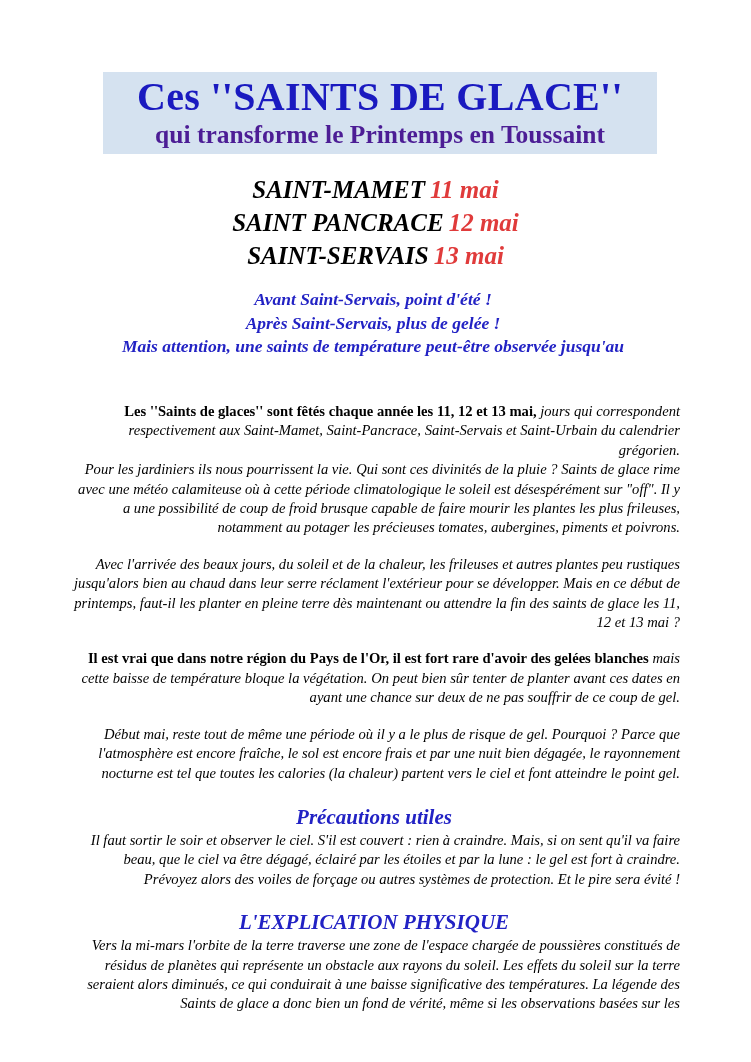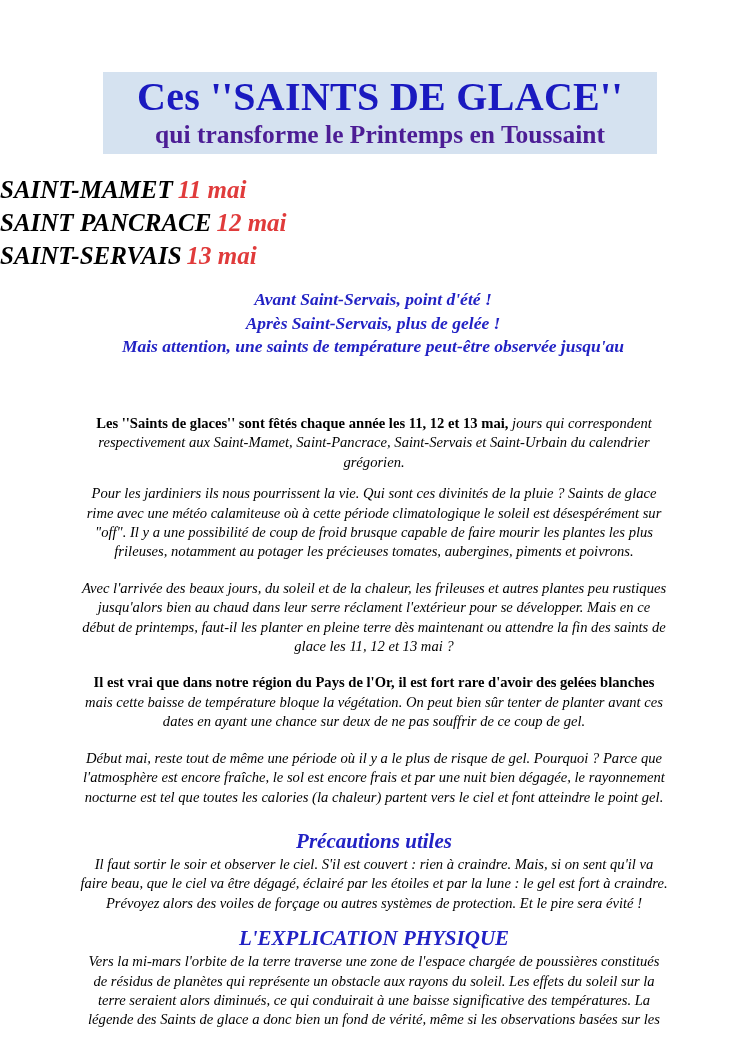--- a/index.html
+++ b/index.html
@@ -52,21 +52,21 @@
     color: #4c1d95;
     white-space: nowrap;
   }
 
   
   .saints-list {
     position: absolute;
     left: 0;
     top: 173px;
     width: 751px;
-    text-align: left;
+    text-align: center;
   }
   .saint-row {
     font-family: "Liberation Serif", "DejaVu Serif", serif;
     font-weight: bold;
     font-style: italic;
     font-size: 25px;
     line-height: 33px;
     color: #000000;
     white-space: nowrap;
   }
@@ -96,40 +96,40 @@
     left: 68px;
     top: 402px;
     width: 612px;
   }
   .para {
     font-family: "Liberation Serif", "DejaVu Serif", serif;
     font-style: italic;
     font-size: 14.6px;
     line-height: 19.4px;
     color: #000000;
-    margin: 12px;
-    text-align: center;
+    margin: 0;
+    text-align: right;
   }
   .para.spaced { margin-top: 17px; }
   .lead {
     font-weight: bold;
     font-style: normal;
   }
   .sec-head {
     font-family: "Liberation Serif", "DejaVu Serif", serif;
     font-weight: bold;
     font-style: italic;
     font-size: 21px;
     line-height: 26px;
     color: #2222c4;
     margin: 0;
     text-align: center;
   }
   .sec-head.gap-a { margin-top: 21px; }
-  .sec-head.gap-b { margin-top: 8px; }
+  .sec-head.gap-b { margin-top: 20px; }
   .para.tight { margin-top: 1px; }
 </style>
 </head>
 <body>
 
 <div class="page">
 
   <div class="title-block">
     <div class="title-line1">Ces ''SAINTS DE GLACE''</div>
     <div class="title-line2">qui transforme le Printemps en Toussaint</div>

